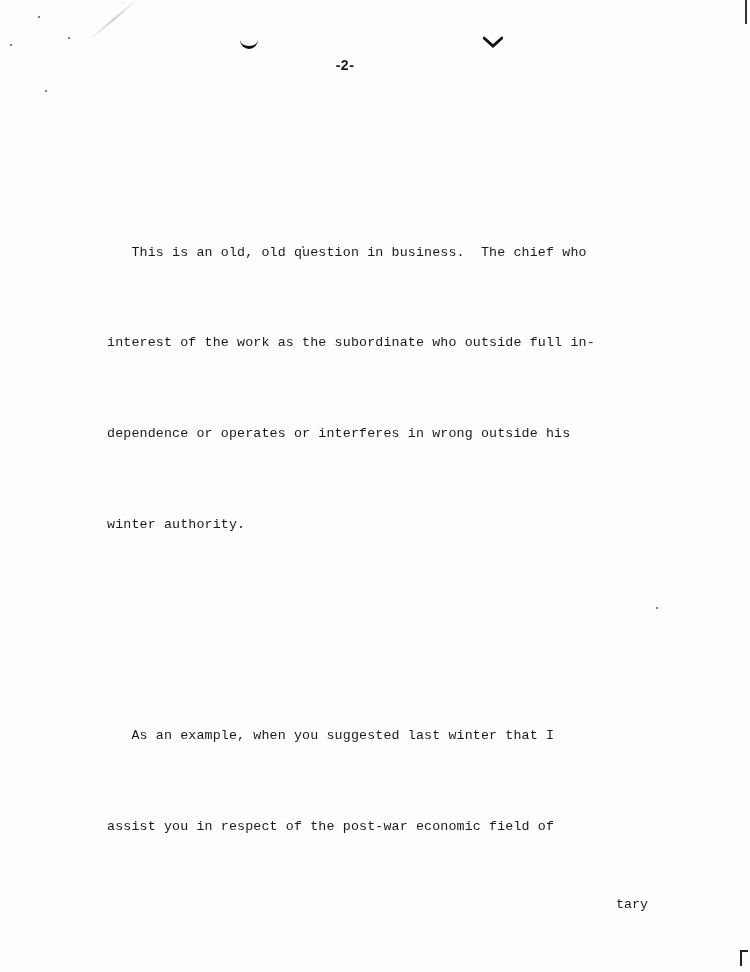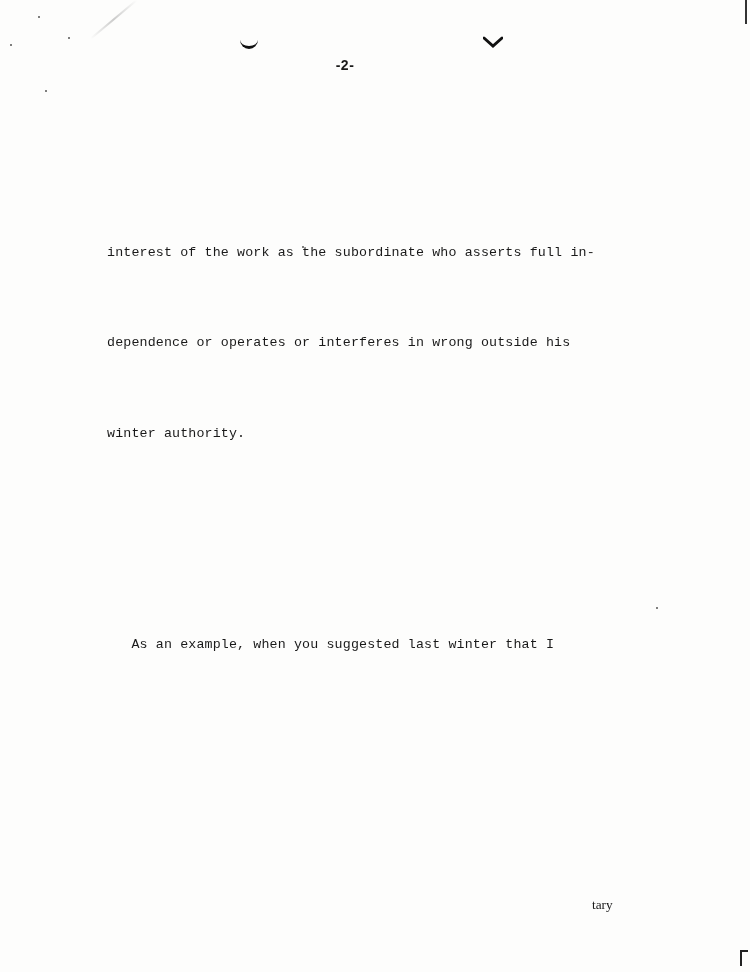--- a/index.html
+++ b/index.html
@@ -75,25 +75,24 @@
       top: 117px;
       width: 560px;
       font-size: 13.3px;
       line-height: 30.2px;
       letter-spacing: 0.15px;
       white-space: pre;
     }
     .line { display: block; height: 30.2px; }
     .right-word {
       position: absolute;
-      left: 592px;
+      left: 616px;
       top: 897px;
       font-size: 13.3px;
       white-space: pre;
-      font-family: Liberation Serif, serif;
     }
   </style>
 </head>
 <body>
 
 <div class="page">
 
   <div class="scratch"></div>
   <div class="edge-line"></div>
   <div class="corner-mark"></div>
@@ -109,26 +108,28 @@
   <svg class="mark mark-right" viewBox="0 0 20 12">
     <path d="M1 2 L10 10 L19 2" fill="none" stroke="#111" stroke-width="3" stroke-linecap="round"></path>
   </svg>
 
   <div class="page-number">
     <span>-2-</span>
   </div>
 
   <div class="body-text">
     <div>
-      <span class="line">interest of the work as the subordinate who asserts full in-</span>
+      <span class="line">   This is an old, old question in business.  The chief who</span>
+      <span class="line">interest of the work as the subordinate who outside full in-</span>
       <span class="line">dependence or operates or interferes in wrong outside his</span>
       <span class="line">winter authority.</span>
     </div>
     <div>
       <span class="line">   As an example, when you suggested last winter that I</span>
+      <span class="line">assist you in respect of the post-war economic field of</span>
       
       
       
       
       
       
       
       
       
       

